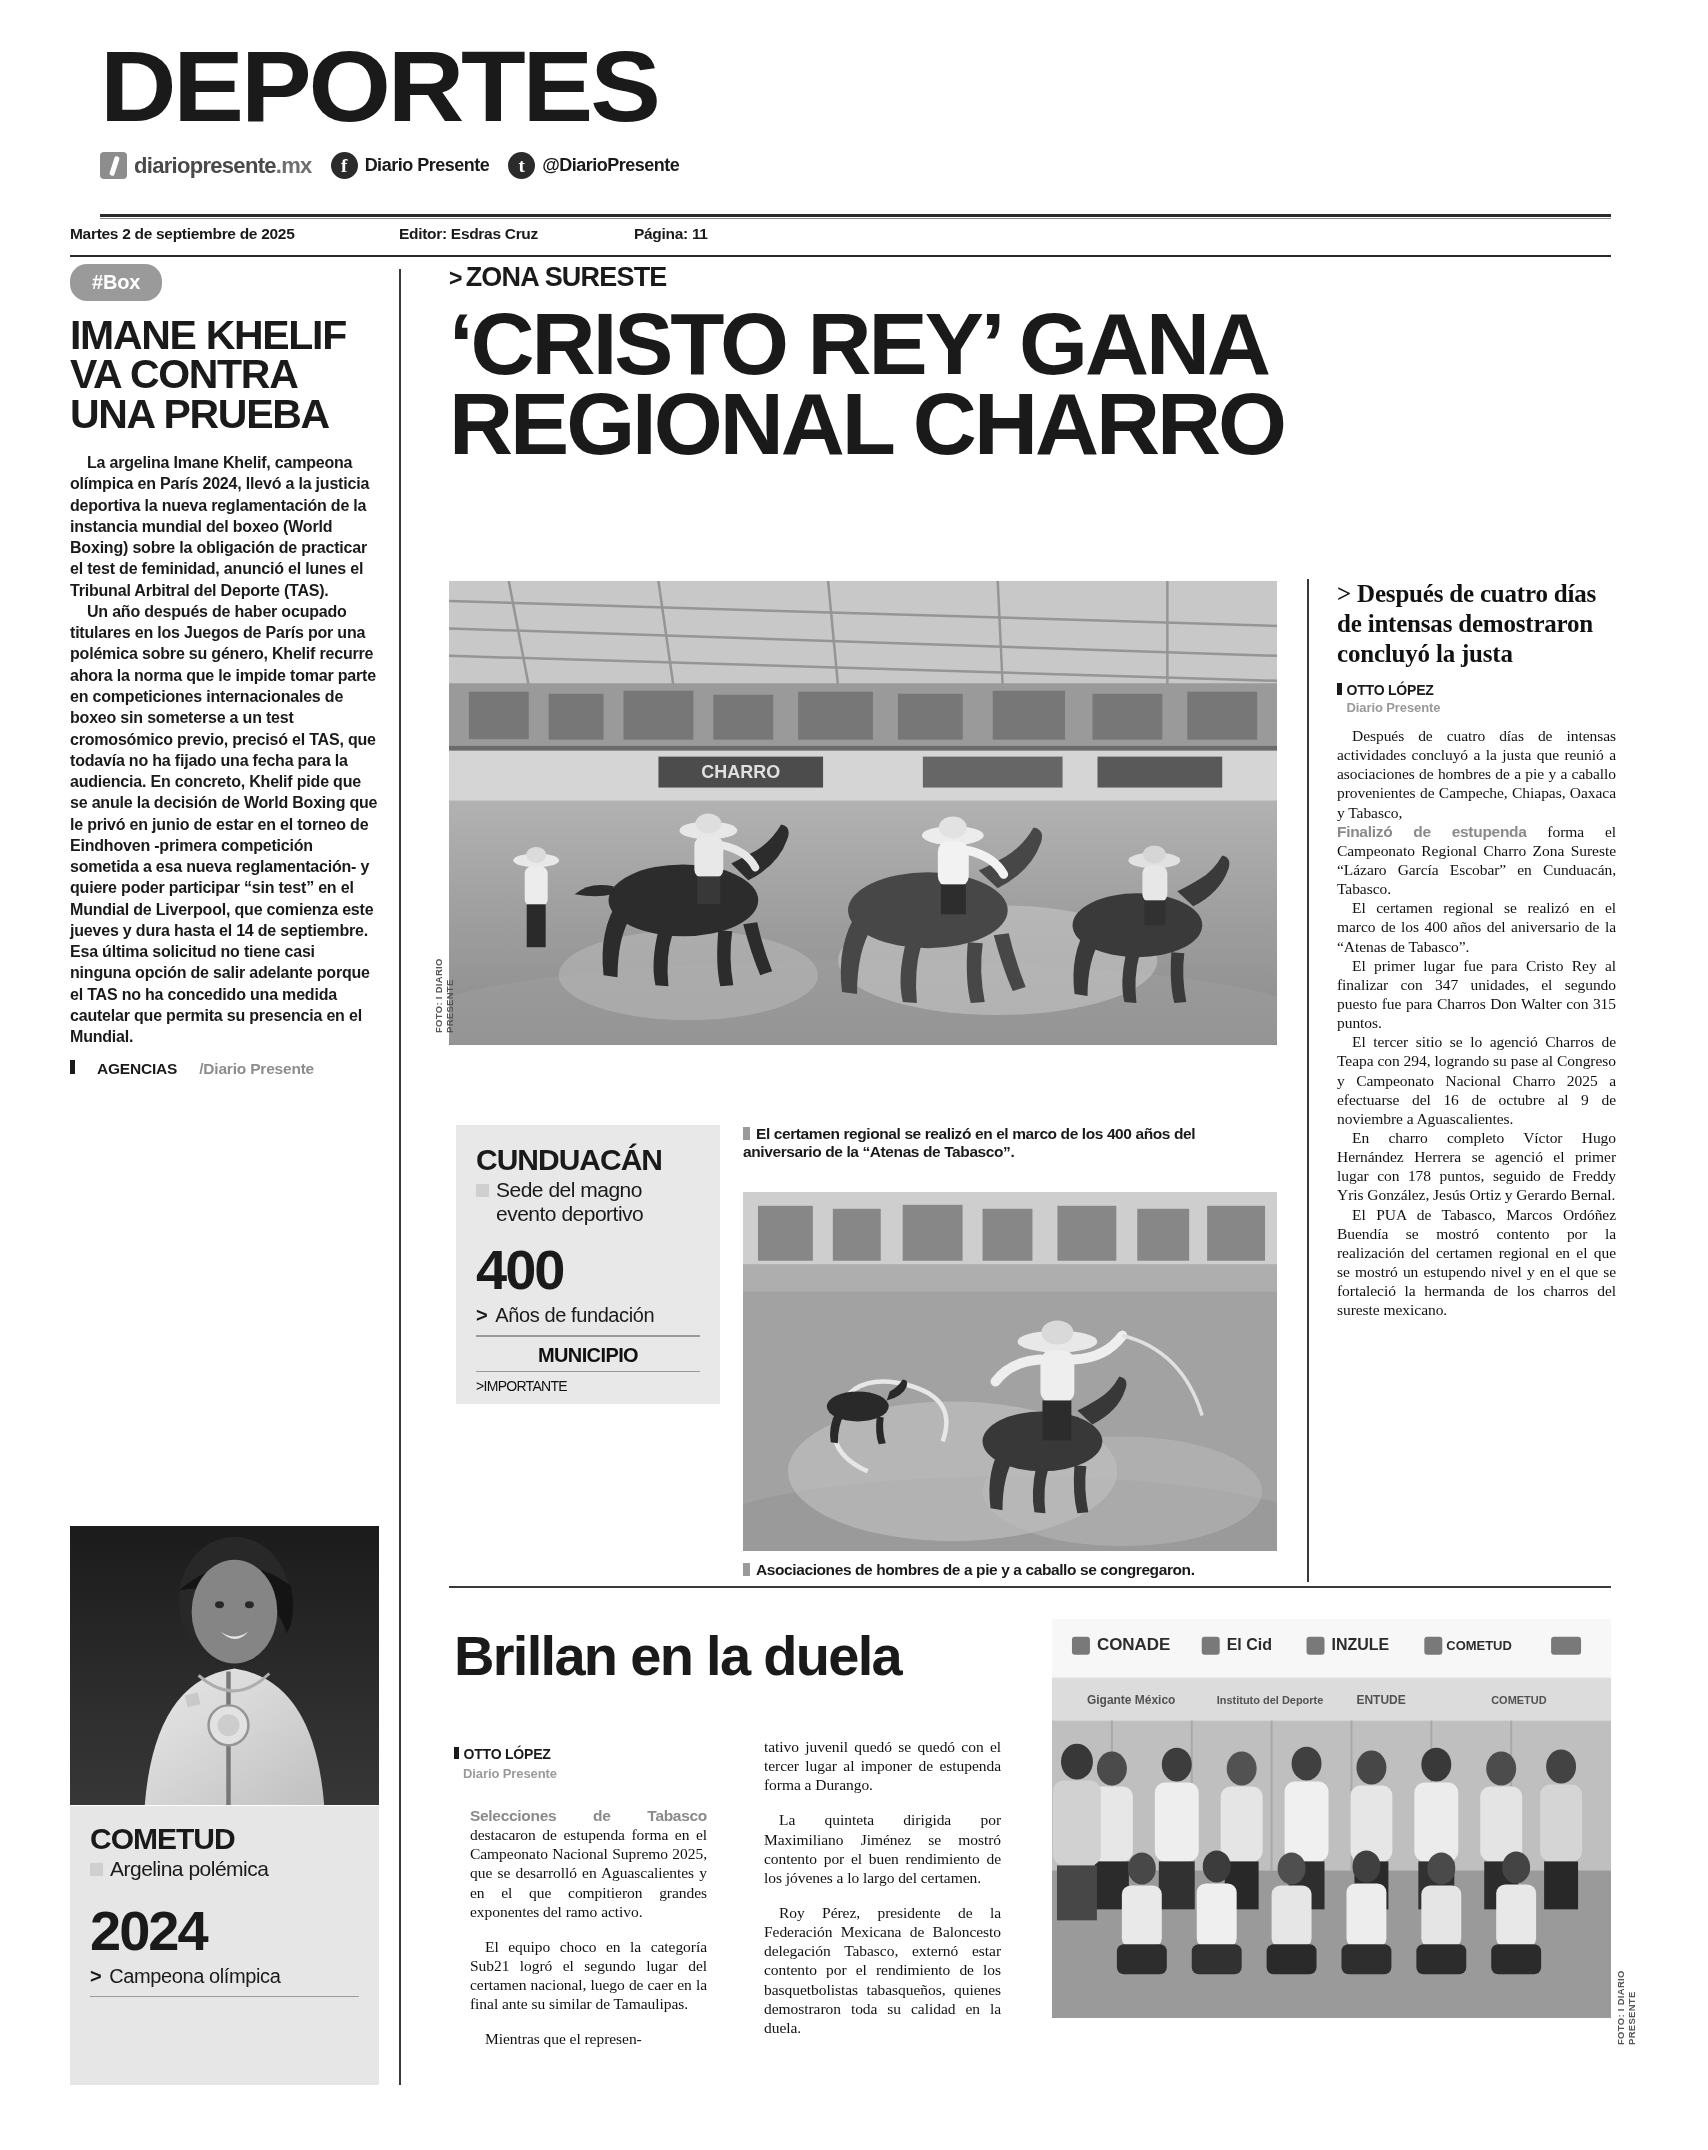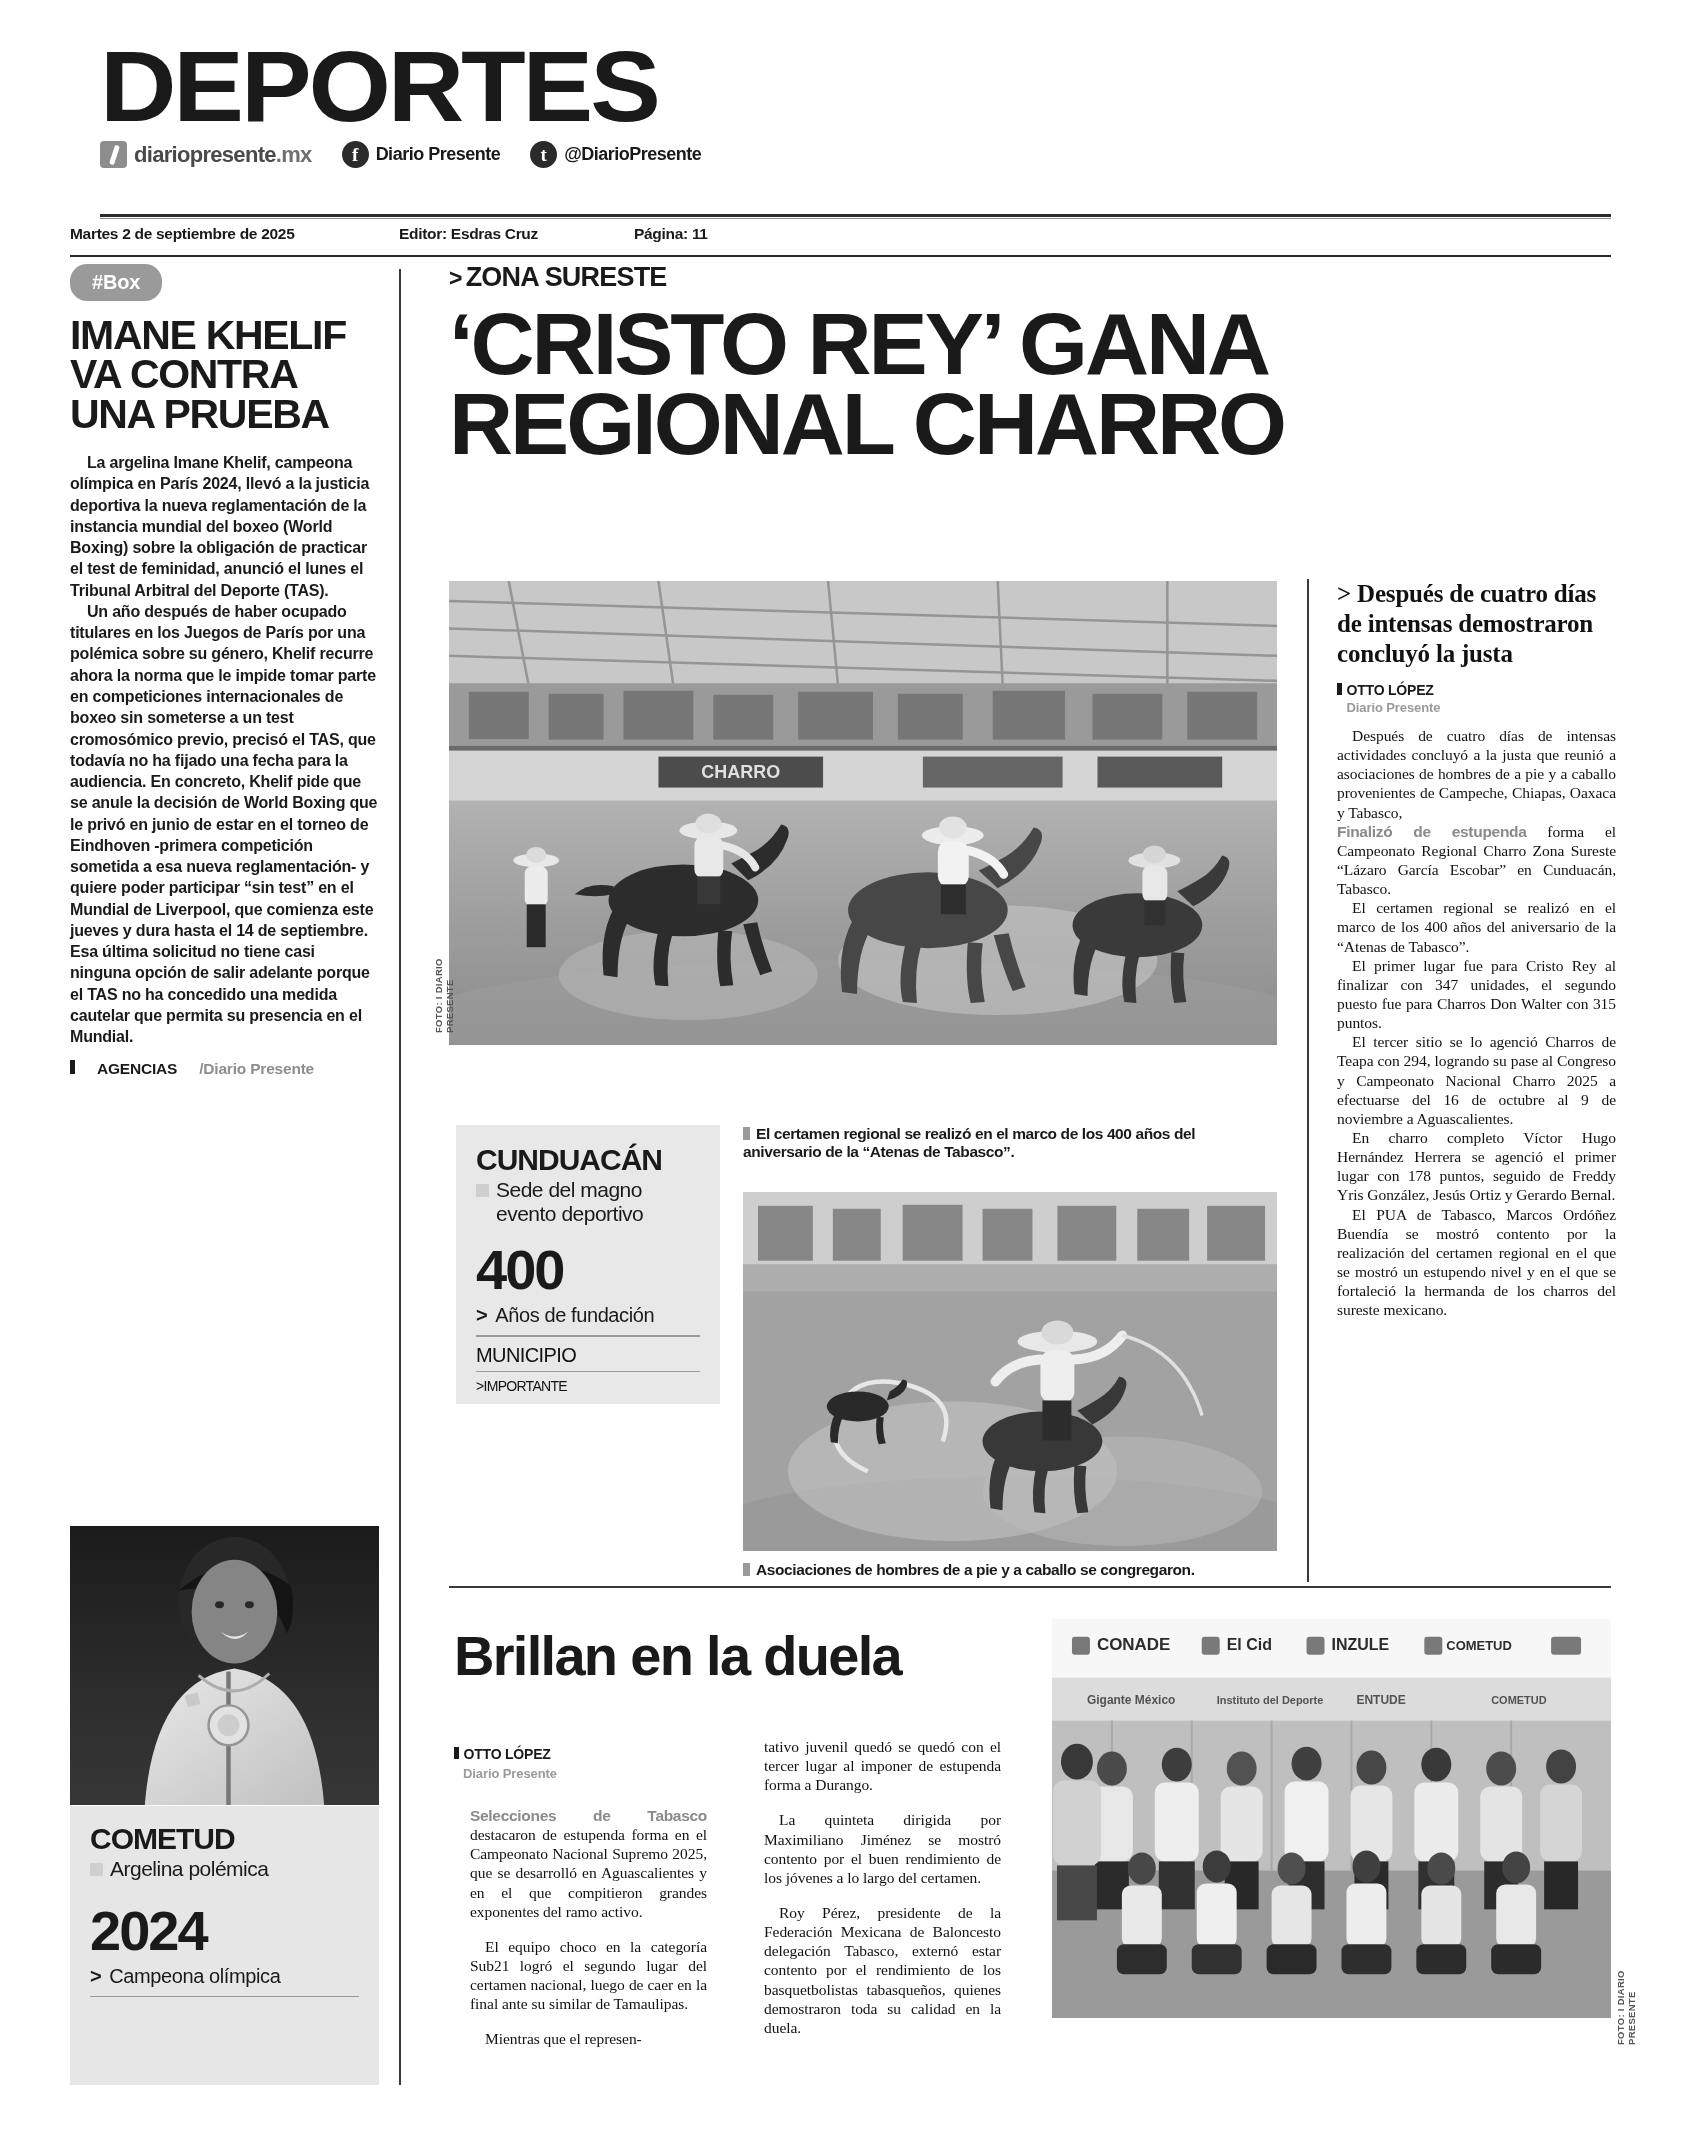--- a/index.html
+++ b/index.html
@@ -13,21 +13,21 @@
 
   
   .masthead{position:absolute;left:100px;top:45px;width:1511px;}
   .deportes{
     font-family:"Liberation Sans", sans-serif;
     font-weight:bold;font-size:100px;line-height:0.82;
     letter-spacing:-3px;color:#1a1a1a;
     transform:scaleX(1.06);transform-origin:left center;
     margin:0;
   }
-  .social-row{display:flex;align-items:center;gap:30px;margin-top:12px;height:31px;}
+  .social-row{display:flex;align-items:center;gap:19px;margin-top:23px;height:31px;}
   .social-item{display:flex;align-items:center;gap:7px;}
   .brandmark{width:27px;height:27px;background:#8d8d8d;border-radius:4px;position:relative;}
   .brandmark:after{content:"";position:absolute;left:11.5px;top:3.5px;width:5px;height:20px;background:#fff;transform:rotate(18deg);border-radius:2px;}
   .brand-text{font-size:22px;font-weight:bold;color:#6e6e6e;letter-spacing:-0.7px;}
   .brand-text b{color:#4a4a4a;}
   .circ-icon{width:27px;height:27px;border-radius:50%;background:#2b2b2b;color:#fff;display:flex;align-items:center;justify-content:center;font-size:19px;font-weight:bold;font-family:"Liberation Serif",serif;}
   .social-label{font-size:18px;font-weight:bold;color:#1a1a1a;letter-spacing:-0.5px;}
   .rule-thick{position:absolute;left:100px;top:214px;width:1511px;height:2.5px;background:#2b2b2b;}
   .rule-thin{position:absolute;left:100px;top:218px;width:1511px;height:1px;background:#8a8a8a;}
   .dateline{position:absolute;left:70px;top:225px;width:1541px;height:25px;}
@@ -357,21 +357,21 @@
     <div class="ib-title">CUNDUACÁN</div>
     <div class="ib-sub">
       <span class="marker"></span>
       <span>Sede del magno evento deportivo</span>
     </div>
     <div class="ib-num" style="margin-top:17px;">400</div>
     <div class="ib-cap">
       <span class="chev">&gt;</span><span>Años de fundación</span>
     </div>
     <div class="ib-line"></div>
-    <div style="font-size:20px;font-weight:normal;letter-spacing:-0.6px;margin-top:7px;">MUNICIPIO</div>
+    <div style="font-size:20px;font-weight:bold;letter-spacing:-0.6px;margin-top:7px;text-align:center;">MUNICIPIO</div>
     <div class="ib-line" style="margin-top:4px;"></div>
     <div style="font-size:14px;font-weight:normal;letter-spacing:-0.7px;margin-top:6px;">
       <span>&gt;</span><span>IMPORTANTE</span>
     </div>
   </div>
 
   <div class="photo2">
     <div class="ph">
       <svg viewBox="0 0 1070 720" preserveAspectRatio="xMidYMid slice">
         <defs>

